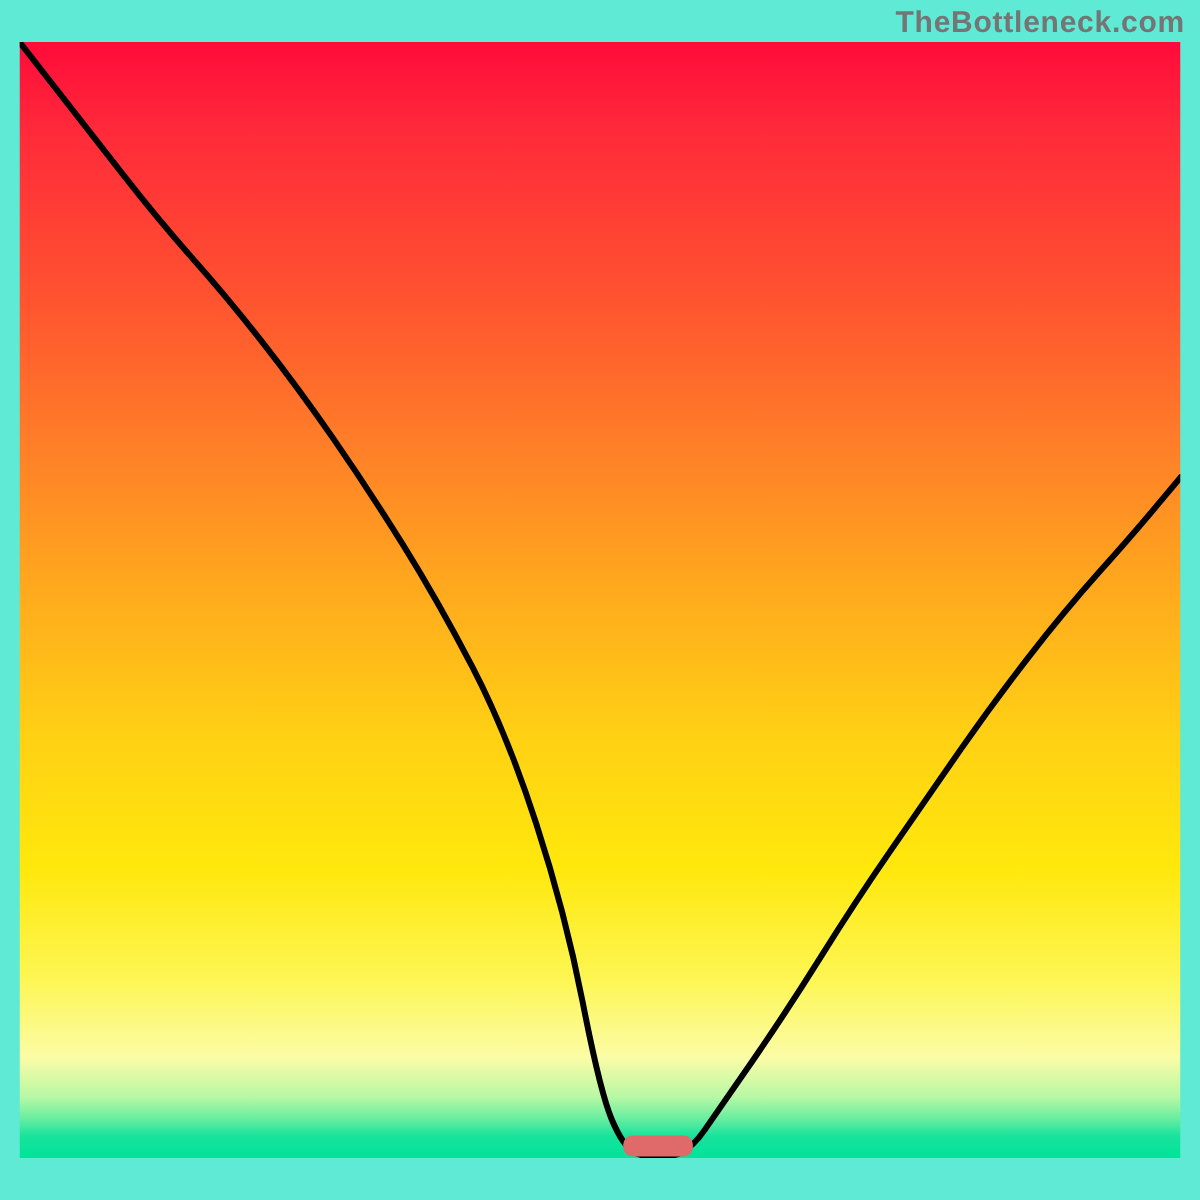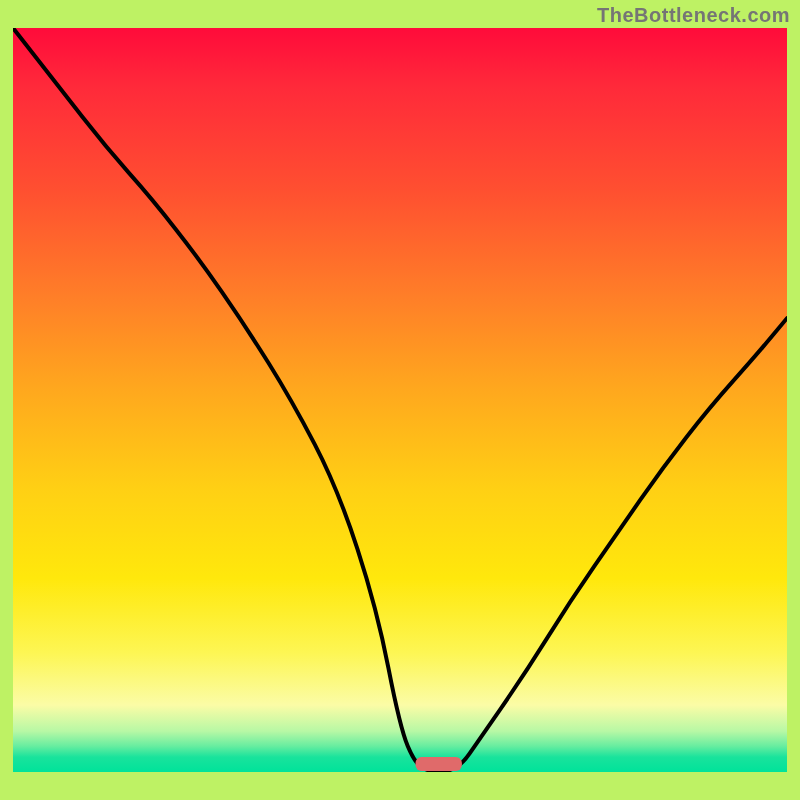--- a/index.html
+++ b/index.html
@@ -8,21 +8,21 @@
     width: 800px;
     height: 800px;
     background: #000;
     overflow: hidden;
     font-family: Arial, Helvetica, sans-serif;
   }
   .frame {
     position: relative;
     width: 800px;
     height: 800px;
-    background: #bef264;
+    background: #5eead4;
   }
   .watermark {
     position: absolute;
     top: 4px;
     right: 10px;
     color: #757575;
     font-size: 20px;
     font-weight: 600;
     letter-spacing: 0.5px;
     z-index: 50;

